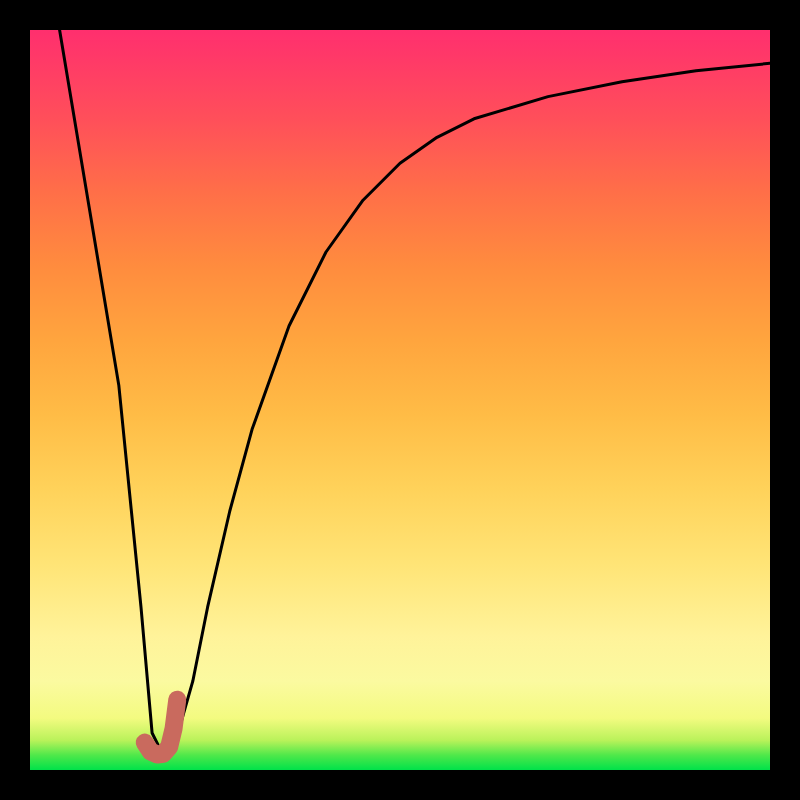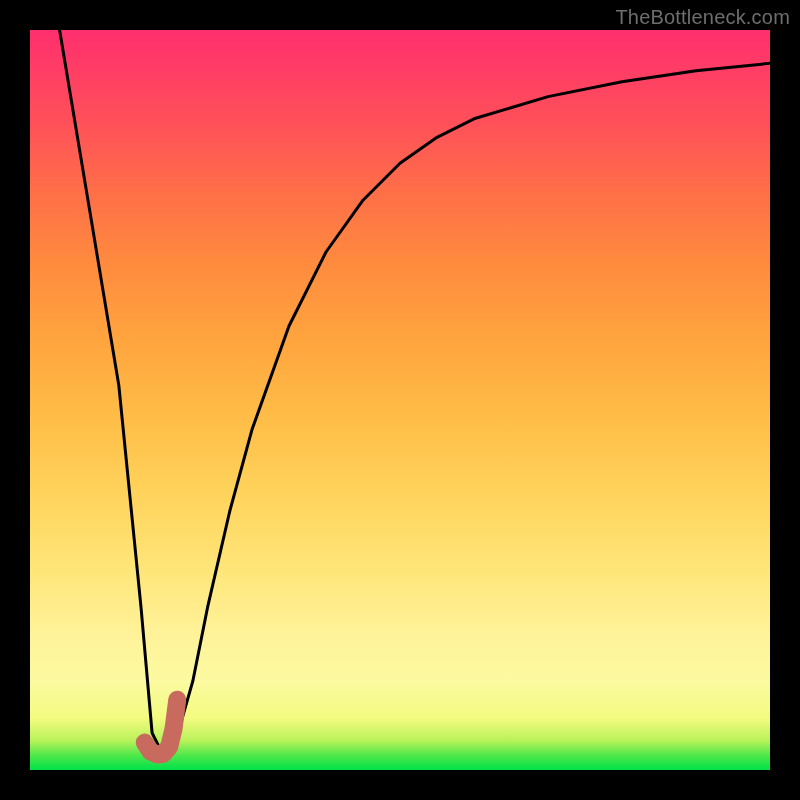--- a/index.html
+++ b/index.html
@@ -57,20 +57,19 @@
     top: 0;
     width: 740px;
     height: 740px;
     z-index: 2;
   }
 </style>
 </head>
 <body>
 
 <div class="frame">
-  <div class="watermark">TheBottleneck.com</div>
   <div class="plot">
     <svg class="curve" viewBox="0 0 740 740" preserveAspectRatio="none">
       <path id="main-curve" fill="none" stroke="#000" stroke-width="3" stroke-linejoin="round" stroke-linecap="round" d="M29.60 0.00 L59.20 177.60 L88.80 355.20 L111.00 577.20 L122.10 703.00 L133.20 725.20 L140.60 717.80 L148.00 703.00 L162.80 651.20 L177.60 577.20 L199.80 481.00 L222.00 399.60 L259.00 296.00 L296.00 222.00 L333.00 170.20 L370.00 133.20 L407.00 107.30 L444.00 88.80 L518.00 66.60 L592.00 51.80 L666.00 40.70 L740.00 33.30"></path>
       <path id="marker-curve" fill="none" stroke="#c96a5e" stroke-width="18" stroke-linejoin="round" stroke-linecap="round" d="M114.70 712.62 L120.62 721.50 L127.28 724.46 L133.20 723.72 L139.12 717.06 L143.56 698.56 L147.26 669.70"></path>
     </svg>
   </div>
 </div>
 
 </body></html>

